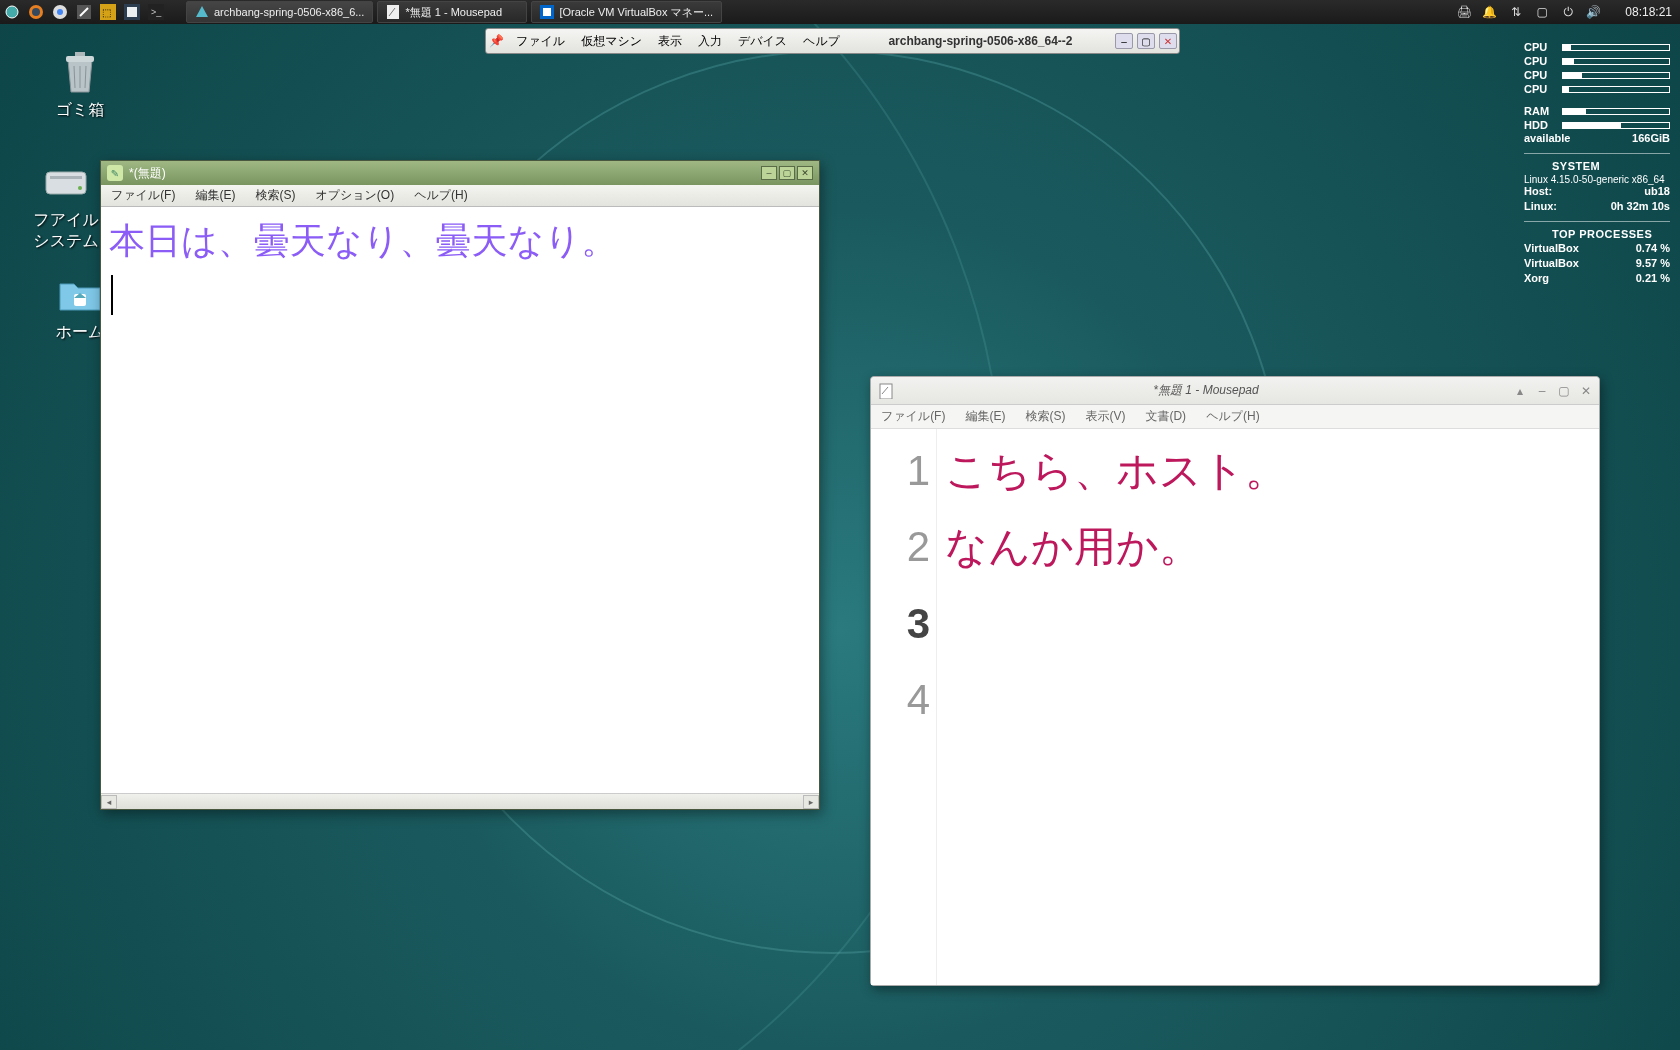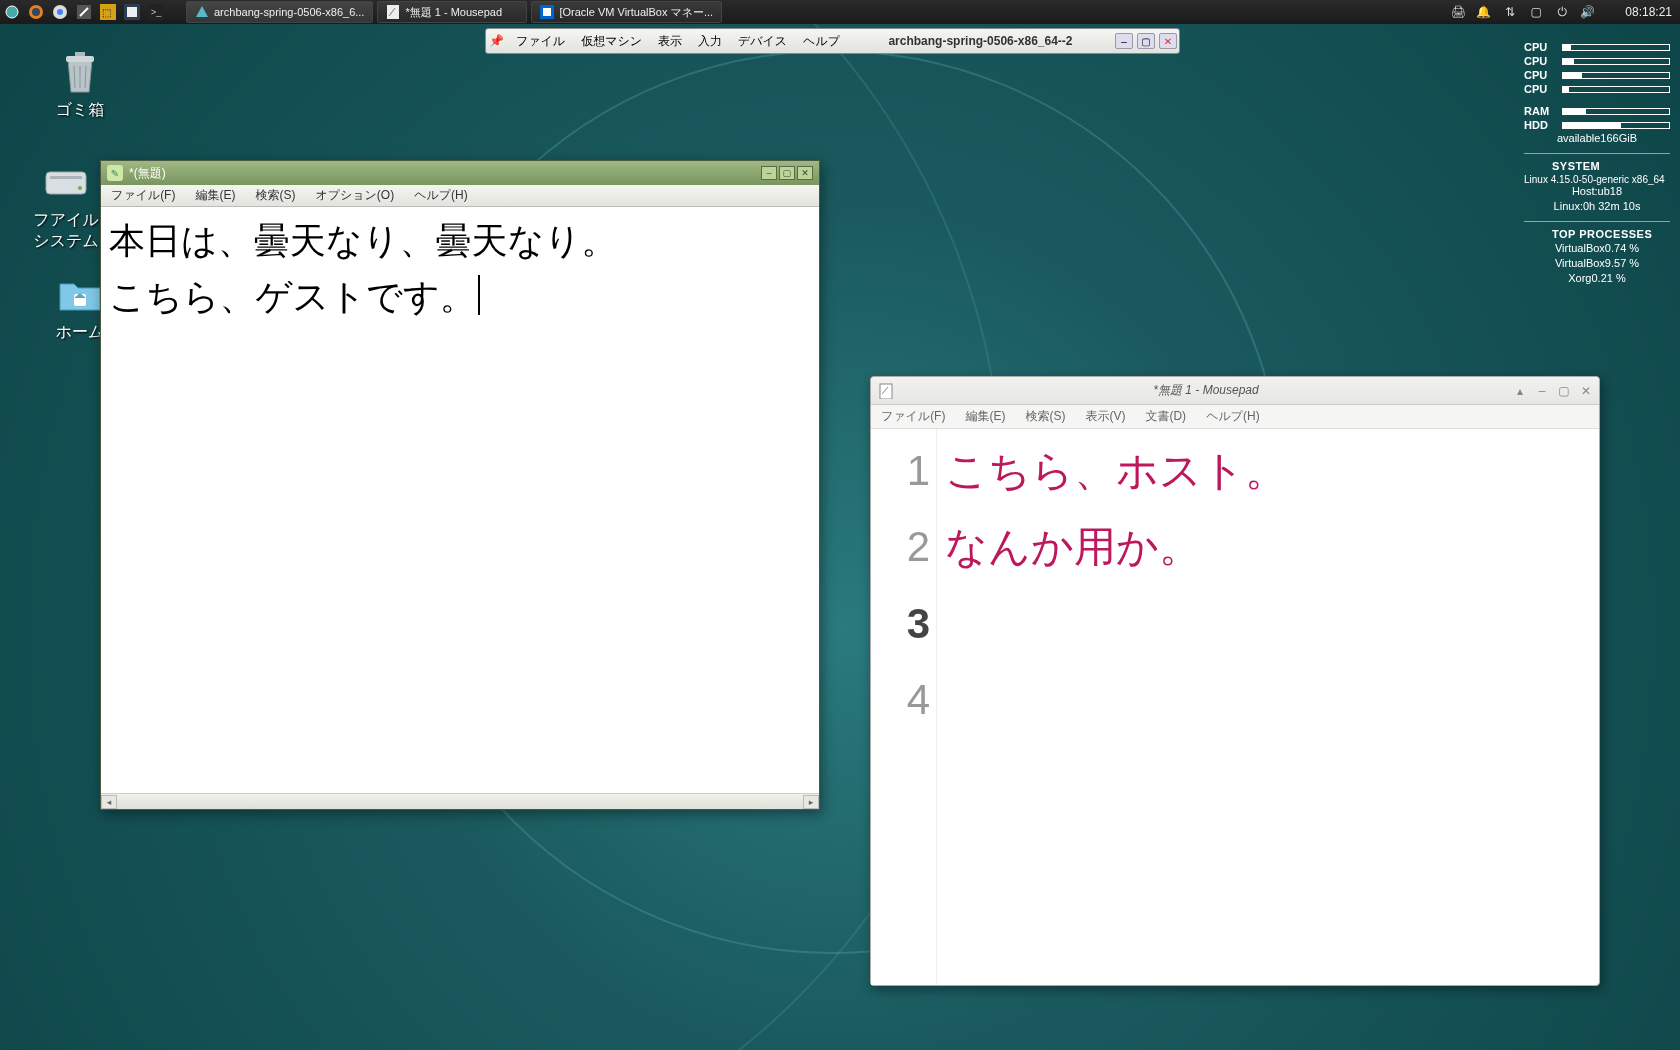--- a/index.html
+++ b/index.html
@@ -55,21 +55,21 @@
   gap: 5px;
   min-width: 150px;
   cursor: pointer;
 }
 .task-btn.active { background: linear-gradient(#454545, #353535); align-items: center; }
 .panel-right {
   margin-left: auto; display: flex; align-items: center;
   padding-right: 8px; gap: 8px;
 }
 .tray-icon { width: 18px; height: 18px; display:flex; align-items:center; justify-content:center; color:#ddd; cursor:pointer; }
-.clock { color: #eee; font-size: 12px; margin-left: 20px; }
+.clock { color: #eee; font-size: 12px; margin-left: 14px; }
 
 
 .desk-icon {
   position: absolute; width: 80px;
   text-align: center; color: #fff; font-size: 16px;
   text-shadow: 1px 1px 2px #000;
   cursor: pointer;
 }
 .desk-icon .icbox {
   width: 48px; height: 48px; margin: 0 auto 4px;
@@ -119,21 +119,21 @@
   border-bottom: 1px solid #bbb;
   display: flex; align-items: center;
   font-size: 12px; color: #333;
 }
 .win-a .menubar span { padding: 0 10px; cursor: pointer; }
 .win-a .content {
   background: #fff;
   height: calc(100% - 62px);
   padding: 6px 8px;
   font-size: 36px;
-  color: #000000;
+  color: #8b5cf6;
   line-height: 1.55;
   position: relative;
 }
 .win-a .content .cursor {
   display: inline-block; width: 2px; height: 40px;
   background: #000; vertical-align: -6px; margin-left: 2px;
 }
 .win-a .scrollbar {
   height: 16px;
   background: linear-gradient(#f0f0ec,#e0e0da);
@@ -201,21 +201,21 @@
   color: #fff;
   font-size: 11px;
   font-family: sans-serif;
 }
 .conky .row { display: flex; align-items: center; height: 14px; }
 .conky .lbl { width: 38px; font-weight: bold; }
 .conky .bar { flex: 1; height: 7px; border: 1px solid #fff; position: relative; }
 .conky .bar .fill { position:absolute; left:0; top:0; bottom:0; background:#fff; }
 .conky hr { border: none; border-top: 1px solid rgba(255,255,255,0.5); margin: 6px 0; }
 .conky .hdr { font-weight: bold; font-size: 11px; margin-bottom: 2px; letter-spacing: 0.5px; padding-left: 28px;}
-.conky .kv { display:flex; justify-content:center; height: 15px; }
+.conky .kv { display:flex; justify-content:space-between; height: 15px; font-weight: bold; }
 </style>
 </head>
 <body>
 
 <div class="bg-curves"></div>
 
 <div class="panel">
   <div class="panel-left">
     <div class="panel-icon">
       <svg width="16" height="16">
@@ -351,21 +351,21 @@
   </div>
   <div class="menubar">
     <span>ファイル(F)</span>
     <span>編集(E)</span>
     <span>検索(S)</span>
     <span>オプション(O)</span>
     <span>ヘルプ(H)</span>
   </div>
   <div class="content">
     <div>本日は、曇天なり、曇天なり。</div>
-    <div><span>こちら、ゲストです。</span><span class="cursor"></span></div>
+    <div><span class="cursor"></span></div>
   </div>
   <div class="scrollbar">
     <div class="sbtn">◂</div>
     <div class="track"></div>
     <div class="sbtn">▸</div>
   </div>
 </div>
 
 <div class="window win-b">
   <div class="titlebar">

